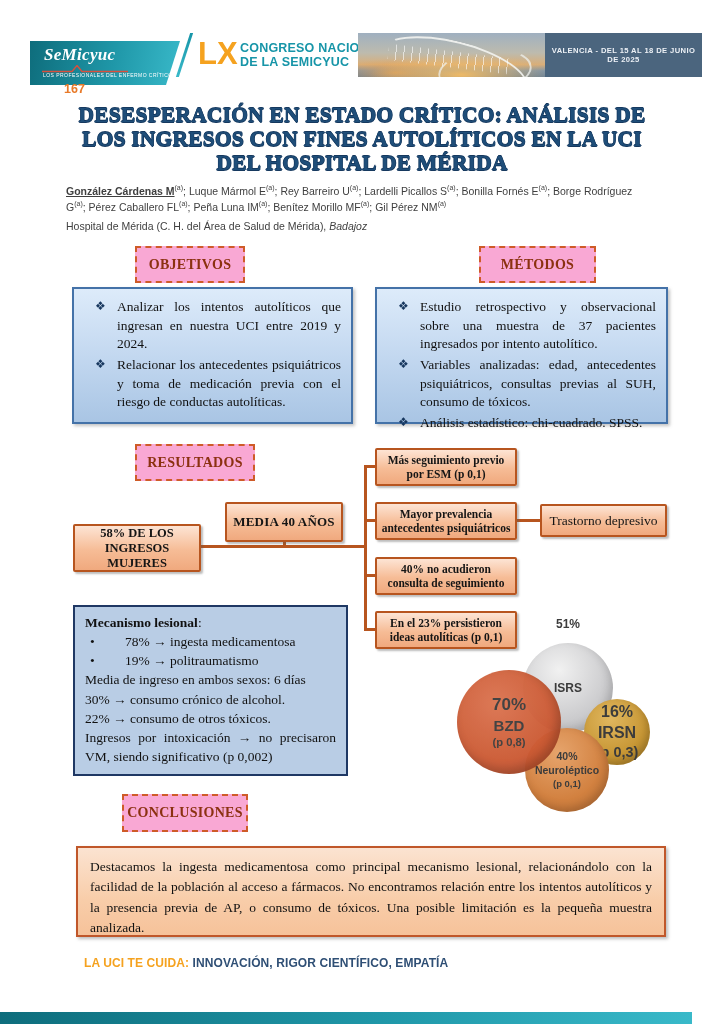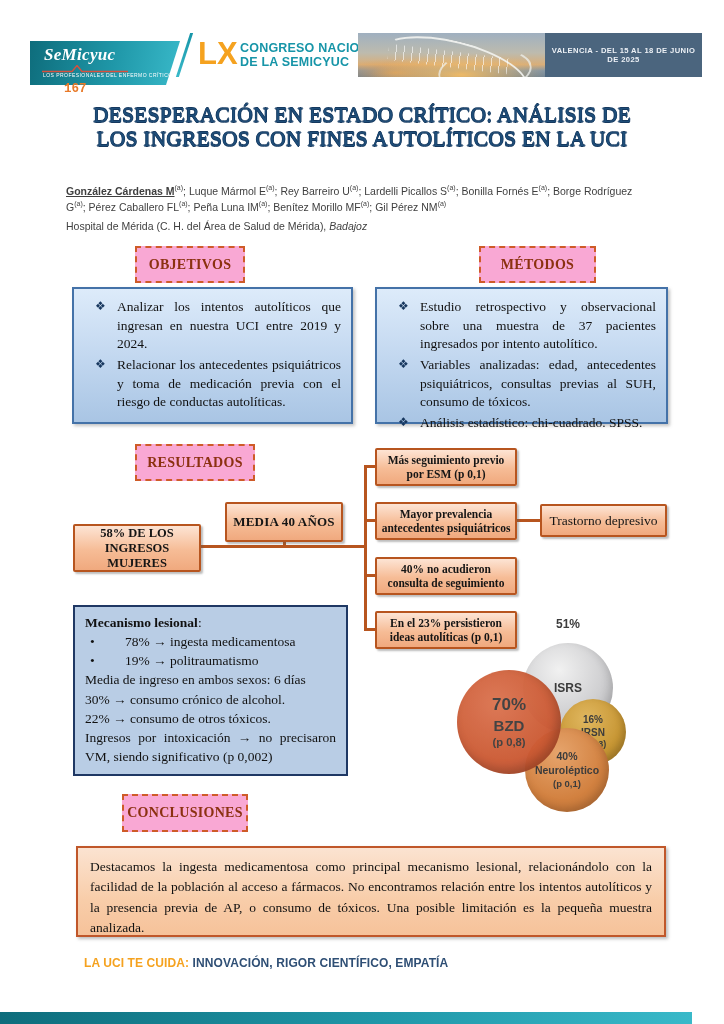--- a/index.html
+++ b/index.html
@@ -31,25 +31,25 @@
     border-radius:50%;border-bottom-color:transparent;border-left-color:transparent;transform:rotate(14deg);opacity:.9;}
   .photo .arc2{position:absolute;left:80px;top:16px;width:90px;height:40px;border:2px solid #eef0ec;
     border-radius:50%;border-top-color:transparent;transform:rotate(-6deg);opacity:.75;}
   .photo .ribs{position:absolute;left:30px;top:18px;width:120px;height:16px;opacity:.7;
     background:repeating-linear-gradient(90deg,transparent 0 7px,rgba(255,255,255,.85) 7px 8px);
     transform:rotate(7deg);}
   .venue{position:absolute;left:515px;top:0;width:157px;height:44px;background:#4b657e;
     color:#edf1f6;font-family:"Liberation Sans",sans-serif;font-weight:700;font-size:7.6px;
     letter-spacing:.4px;display:flex;align-items:center;justify-content:center;text-align:center;}
 
-  .poster-number{position:absolute;left:64px;top:82px;font-family:Liberation Mono, monospace;
+  .poster-number{position:absolute;left:64px;top:82px;font-family:Liberation Sans, sans-serif;
     font-weight:700;font-size:12.5px;color:#e87a29;}
 
   
-  .title{position:absolute;left:40px;top:103px;width:644px;text-align:center;font-weight:400;
+  .title{position:absolute;left:40px;top:103px;width:644px;text-align:center;font-weight:700;
     font-size:21.5px;line-height:24px;color:#1f4e79;letter-spacing:.2px;
     text-shadow:.6px 0 0 #16395f,-.6px 0 0 #16395f,0 .6px 0 #16395f,0 -.6px 0 #16395f;}
   .authors{position:absolute;left:66px;top:183px;width:580px;font-family:"Liberation Sans",sans-serif;
     font-size:10.5px;line-height:1.5;color:#3f3f3f;}
   .authors sup{font-size:7px;}
   .author-first{font-weight:700;text-decoration:underline;}
   .affiliation{position:absolute;left:66px;top:220px;width:580px;font-family:"Liberation Sans",sans-serif;
     font-size:10.5px;color:#3f3f3f;}
   .aff-region{font-style:italic;}
 
@@ -101,21 +101,21 @@
   .mec-bm{width:40px;flex:none;padding-left:5px;box-sizing:border-box;}
   .mec-par{text-align:justify;}
 
   
   .bub{position:absolute;border-radius:50%;display:flex;flex-direction:column;align-items:center;
     justify-content:center;text-align:center;font-family:"Liberation Sans",sans-serif;
     font-weight:700;color:#3c3c3c;line-height:1.3;}
   .bub-isrs{left:523px;top:643px;width:90px;height:90px;font-size:12px;
     background:radial-gradient(circle at 40% 30%,#f1f1f1 0%,#cfcfd1 55%,#b2b2b5 100%);
     box-shadow:inset -3px -4px 8px rgba(0,0,0,.15);gap:48px;}
-  .bub-irsn{left:560px;top:699px;width:66px;height:66px;font-size:10px;
+  .bub-irsn{left:584px;top:699px;width:66px;height:66px;font-size:16px;
     background:radial-gradient(circle at 40% 30%,#e0b75f 0%,#c79634 60%,#b08428 100%);
     box-shadow:inset -3px -4px 7px rgba(0,0,0,.18);}
   .bub-neuro{left:525px;top:728px;width:84px;height:84px;font-size:10.5px;
     background:radial-gradient(circle at 40% 30%,#e6a46c 0%,#d28140 60%,#c17337 100%);
     box-shadow:inset -3px -4px 8px rgba(0,0,0,.18);}
   .bub-bzd{left:457px;top:670px;width:104px;height:104px;font-size:12.5px;
     background:radial-gradient(circle at 38% 32%,#db7450 0%,#cc5a34 60%,#b84d2b 100%);
     box-shadow:inset -4px -5px 10px rgba(0,0,0,.2);opacity:.96;}
   .bub .pct-big{font-size:17px;} .bub .lbl-big{font-size:15px;}
   .bub .p-small{font-size:.9em;}
@@ -158,20 +158,21 @@
       <div class="ribs"></div>
     </div>
     <div class="venue">VALENCIA - DEL 15 AL 18 DE JUNIO DE 2025</div>
   </div>
 
   <div class="poster-number">167</div>
 
   <div class="title">
     <div>DESESPERACIÓN EN ESTADO CRÍTICO: ANÁLISIS DE</div>
     <div>LOS INGRESOS CON FINES AUTOLÍTICOS EN LA UCI</div>
+    <div>DEL HOSPITAL DE MÉRIDA</div>
   </div>
 
   <div class="authors">
     <span class="author-first">González Cárdenas M</span><sup>(a)</sup><span>; </span><span>Luque Mármol E</span><sup>(a)</sup><span>; </span><span>Rey Barreiro U</span><sup>(a)</sup><span>; </span><span>Lardelli Picallos S</span><sup>(a)</sup><span>; </span><span>Bonilla Fornés E</span><sup>(a)</sup><span>; </span><span>Borge Rodríguez G</span><sup>(a)</sup><span>; </span><span>Pérez Caballero FL</span><sup>(a)</sup><span>; </span><span>Peña Luna IM</span><sup>(a)</sup><span>; </span><span>Benítez Morillo MF</span><sup>(a)</sup><span>; </span><span>Gil Pérez NM</span><sup>(a)</sup>
   </div>
   <div class="affiliation">
     <span>Hospital de Mérida (C. H. del Área de Salud de Mérida), </span><span class="aff-region">Badajoz</span>
   </div>
 
   <div class="sec-label lab-objetivos">OBJETIVOS</div>

